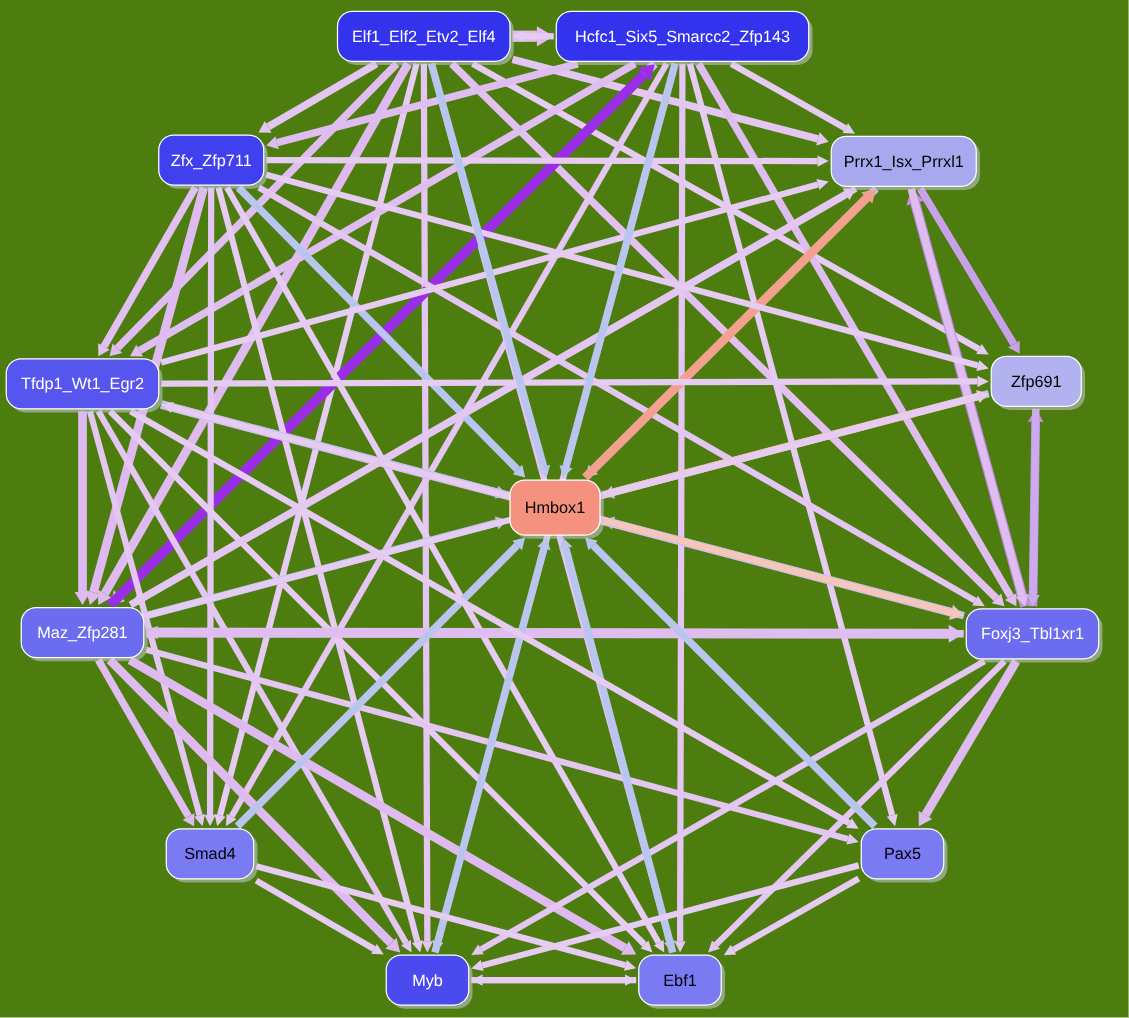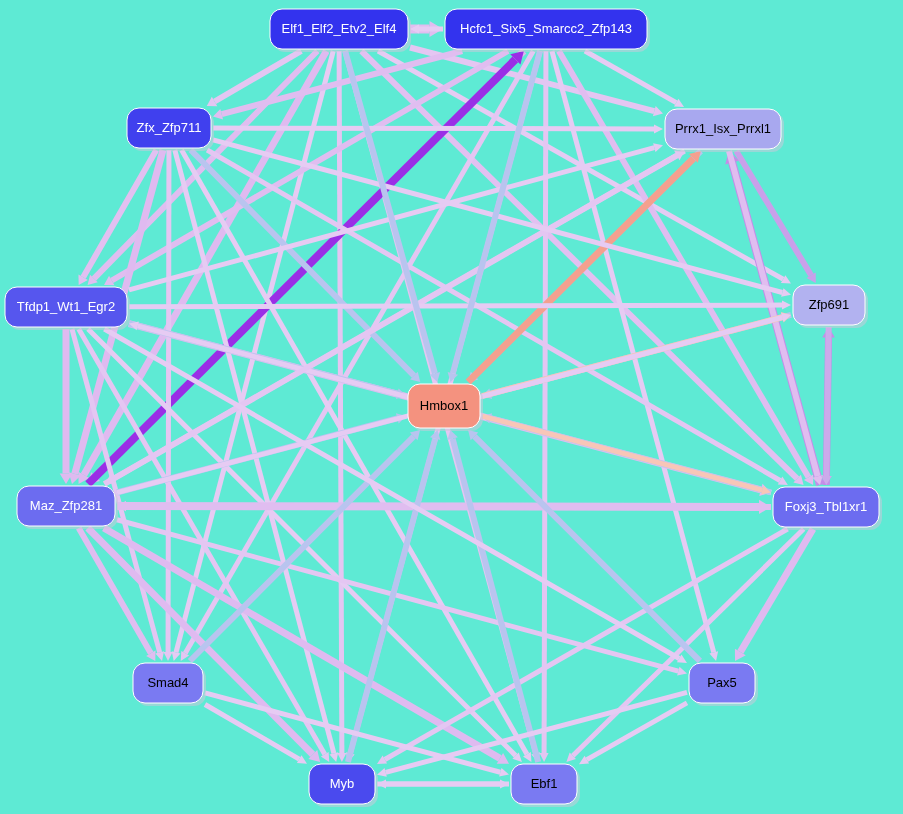--- a/index.html
+++ b/index.html
@@ -1,18 +1,18 @@
 <!DOCTYPE html>
 <html><head>
 <meta charset="utf-8">
 <style>
   html,body{margin:0;padding:0;background:#ffffff;}
   body{width:903px;height:814px;overflow:hidden;
        font-family:"Liberation Sans","DejaVu Sans",sans-serif;}
-  #graph-root{position:relative;width:903px;height:814px;background:#5eead4;}
+  #graph-root{position:relative;width:903px;height:814px;background:#4d7c0f;}
   svg#net{position:absolute;left:0;top:0;width:903px;height:814px;display:block;}
   .node-rect{stroke:#ffffff;stroke-width:1;}
   .node-shadow{fill:#c8c8d8;opacity:.55;}
   .node-label{text-anchor:middle;dominant-baseline:middle;
               font-family:"Liberation Sans","DejaVu Sans",sans-serif;
               font-size:13px;paint-order:stroke;}
   .edge{fill:none;stroke-linecap:butt;}
   .arrowhead{stroke:none;}
 </style>
 </head>

